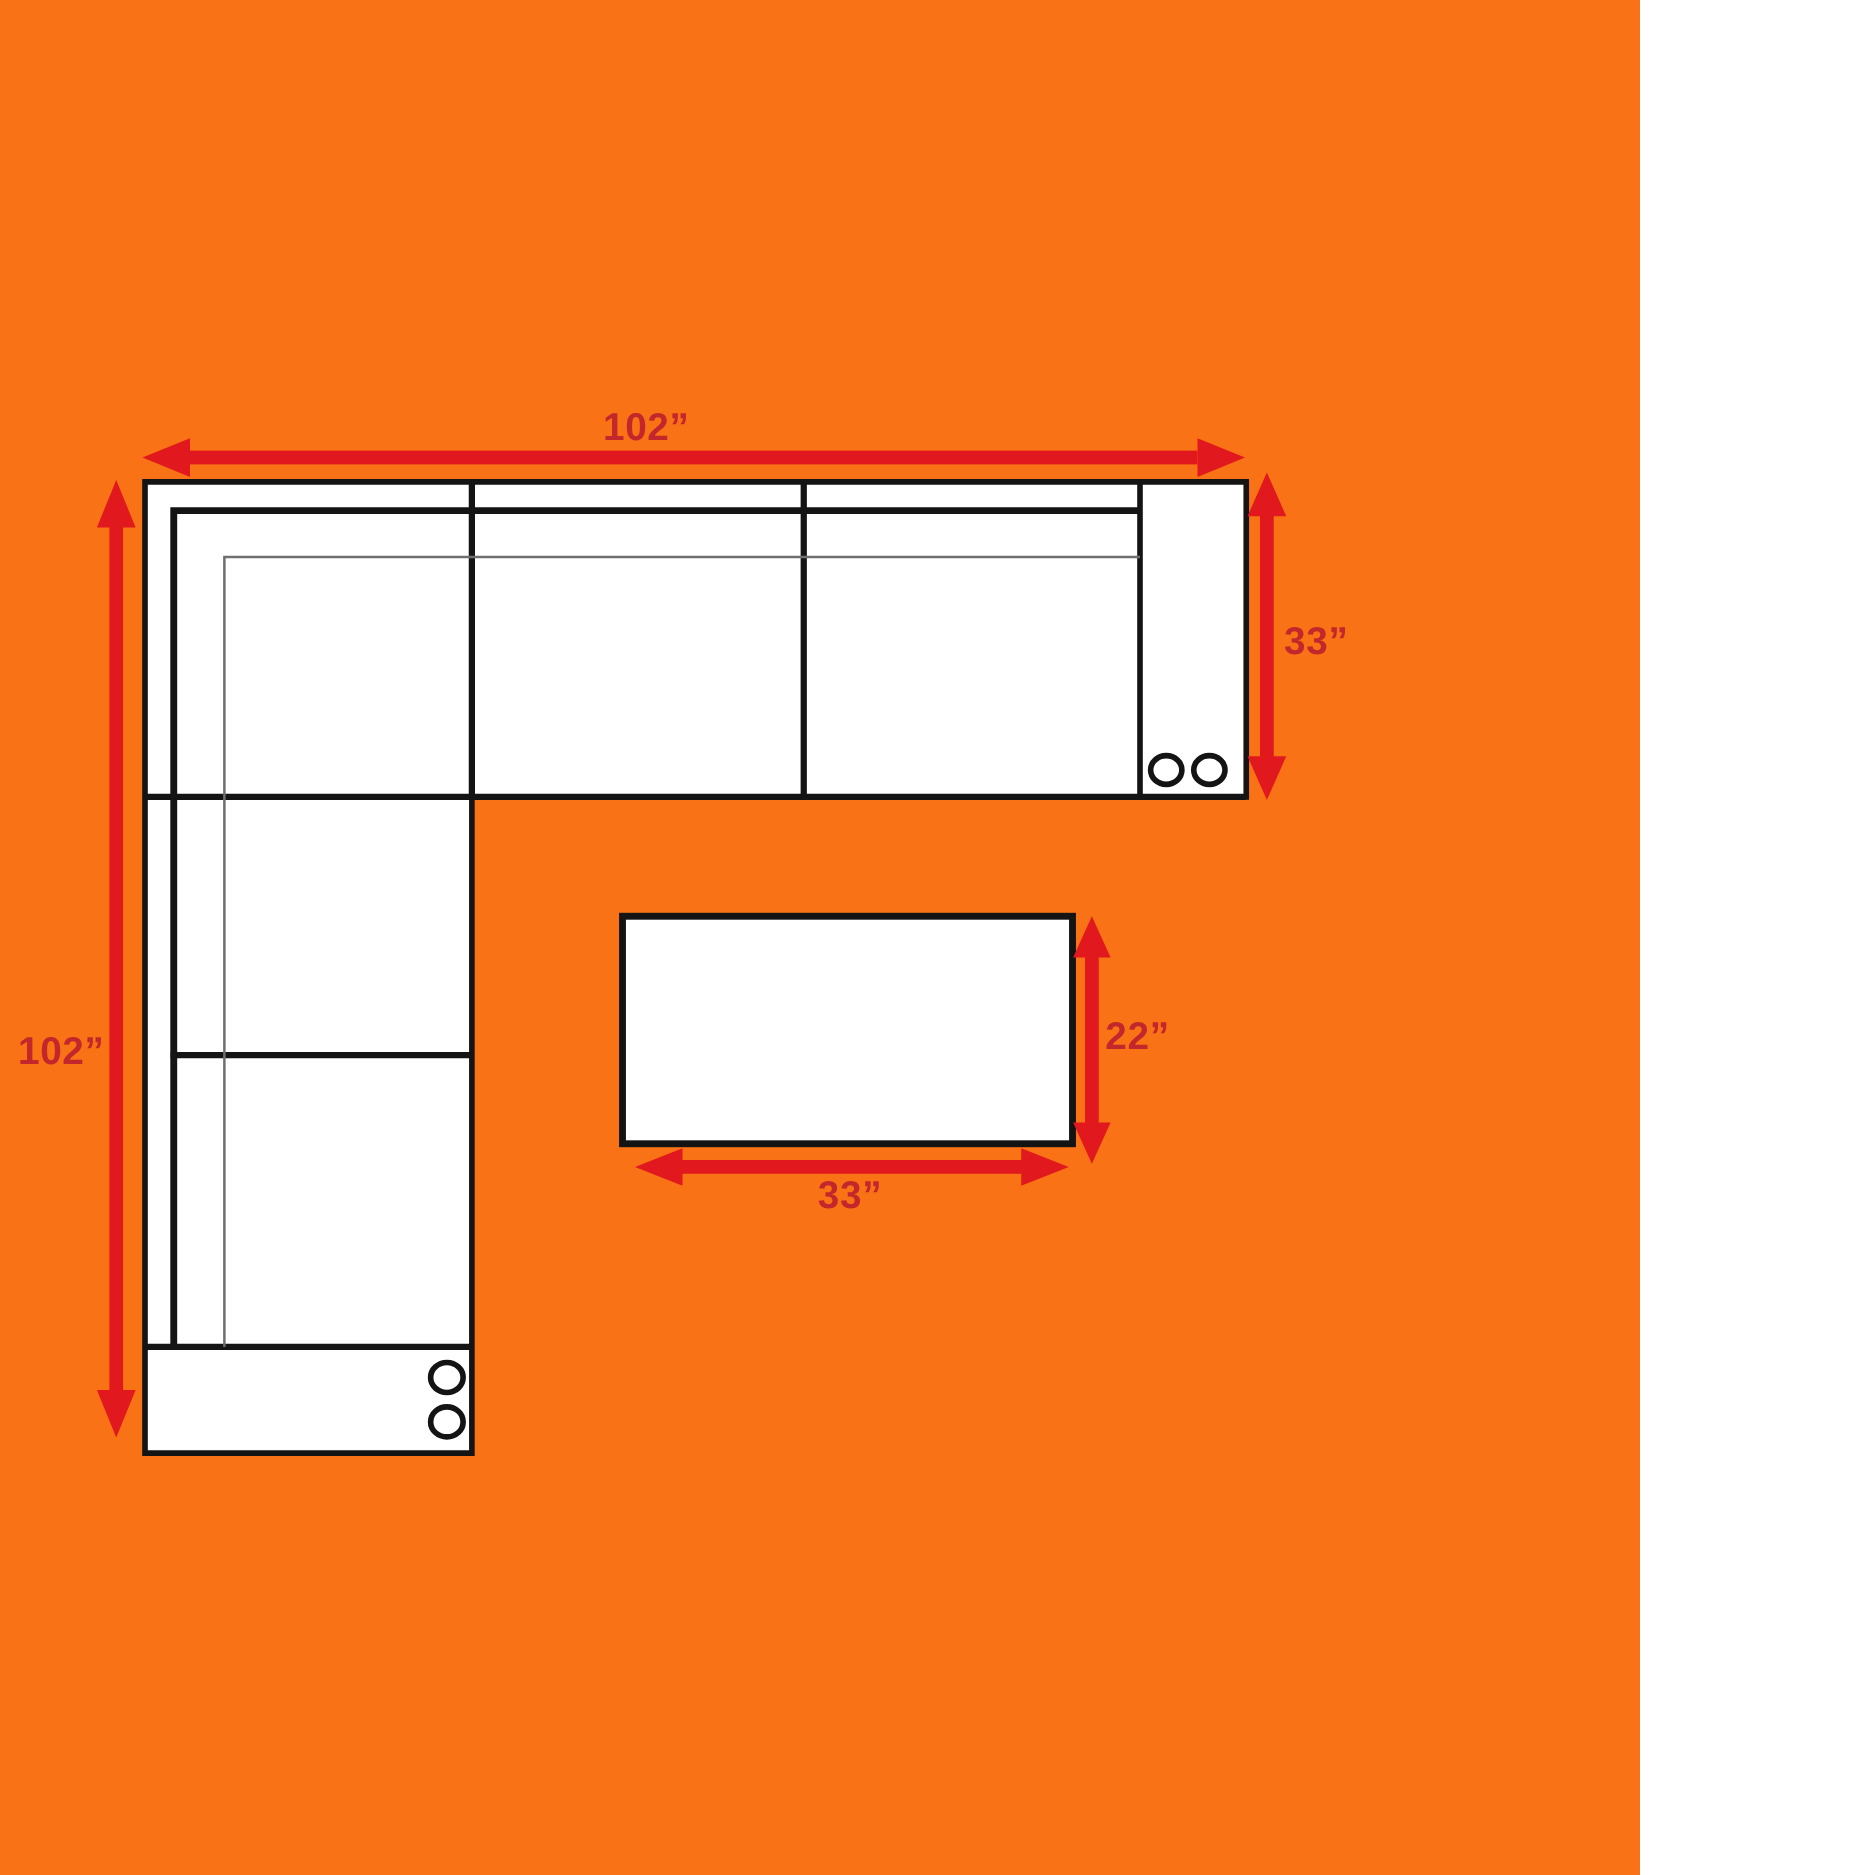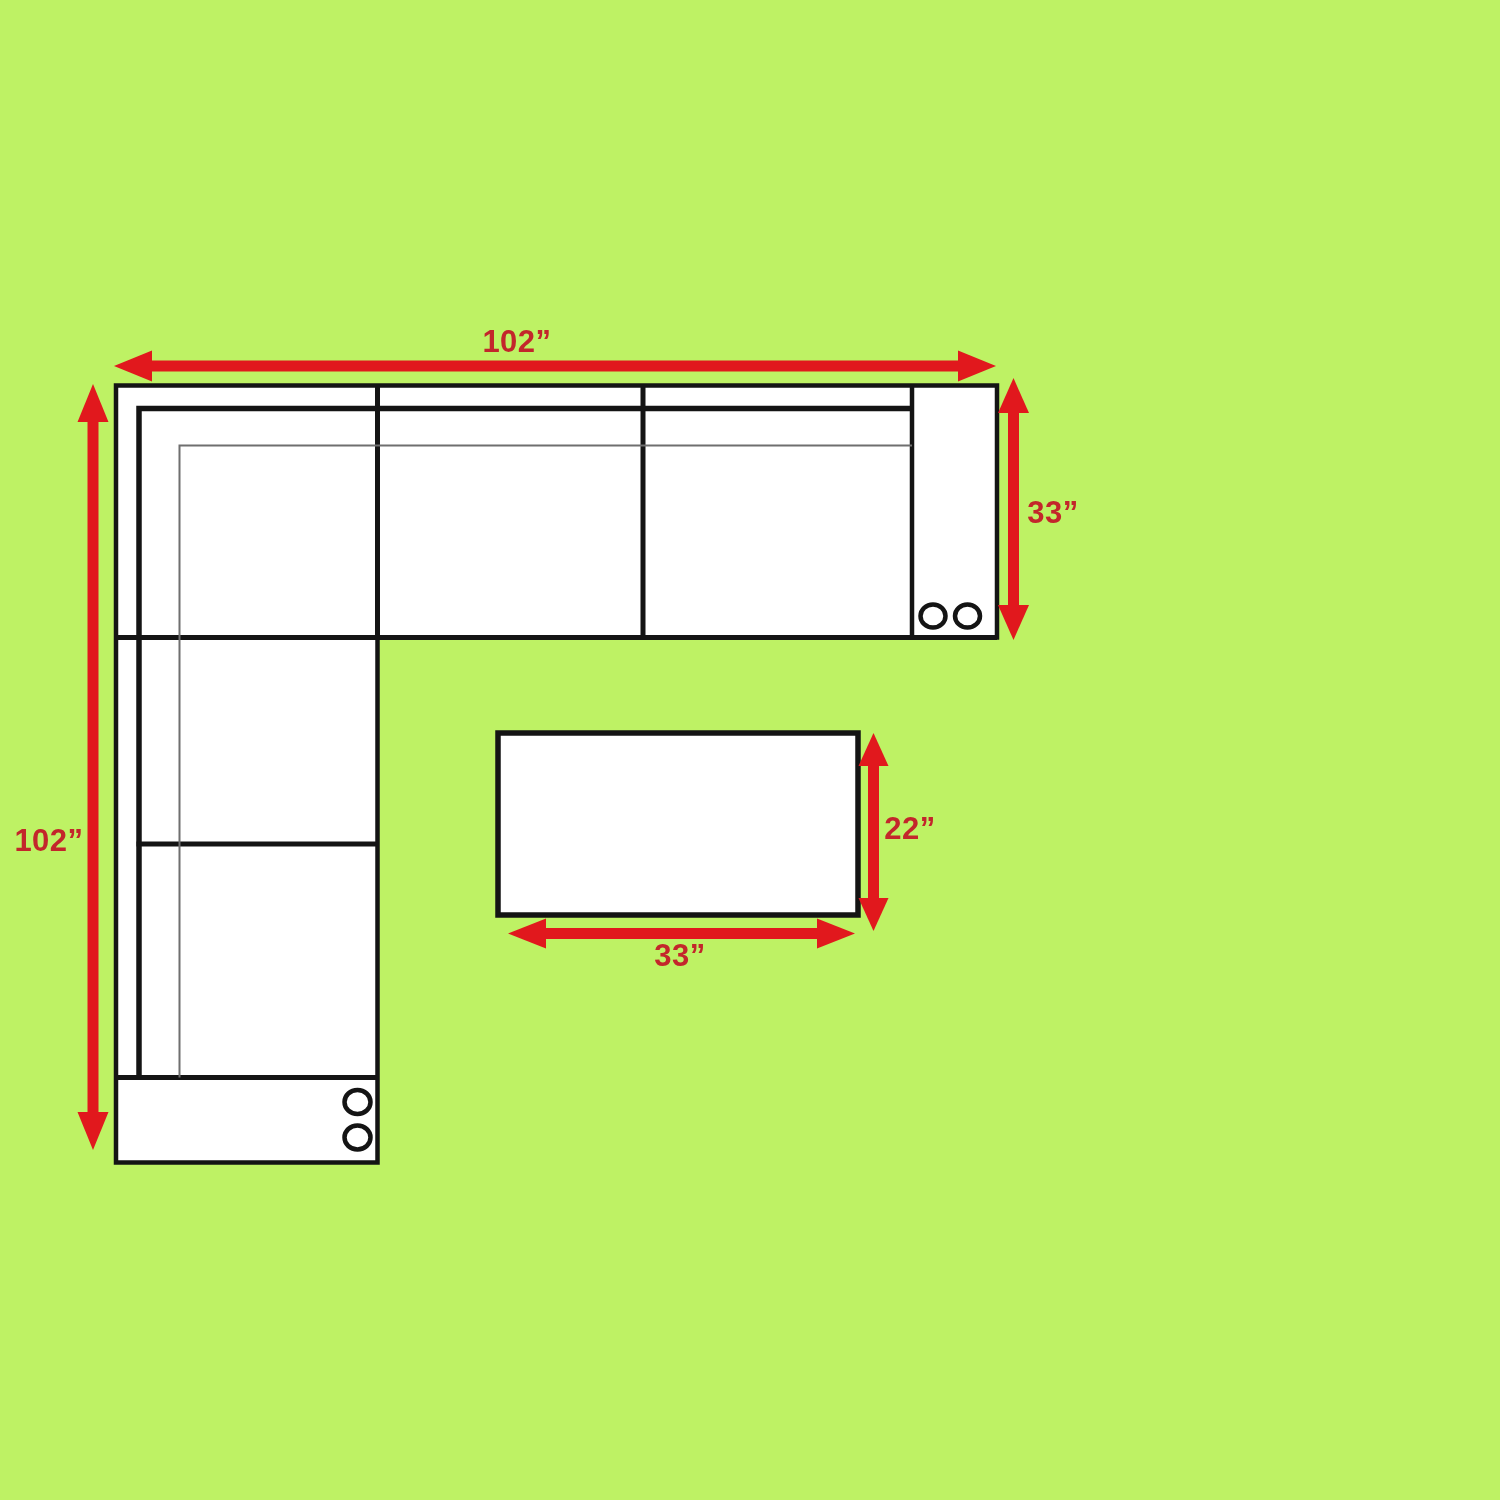--- a/index.html
+++ b/index.html
@@ -2,23 +2,23 @@
 <html><head>
 <meta charset="utf-8">
 <style>
   html, body {
     margin: 0;
     padding: 0;
     background: #ffffff;
   }
   .canvas {
     position: relative;
-    width: 1500px;
+    width: 1312px;
     height: 1500px;
-    background: #bef264;
+    background: #f97316;
     overflow: hidden;
   }
   svg.diagram {
     display: block;
     width: 1500px;
     height: 1500px;
   }
   text.dim-label {
     font-family: "Liberation Sans", "DejaVu Sans", sans-serif;
     font-weight: 700;

